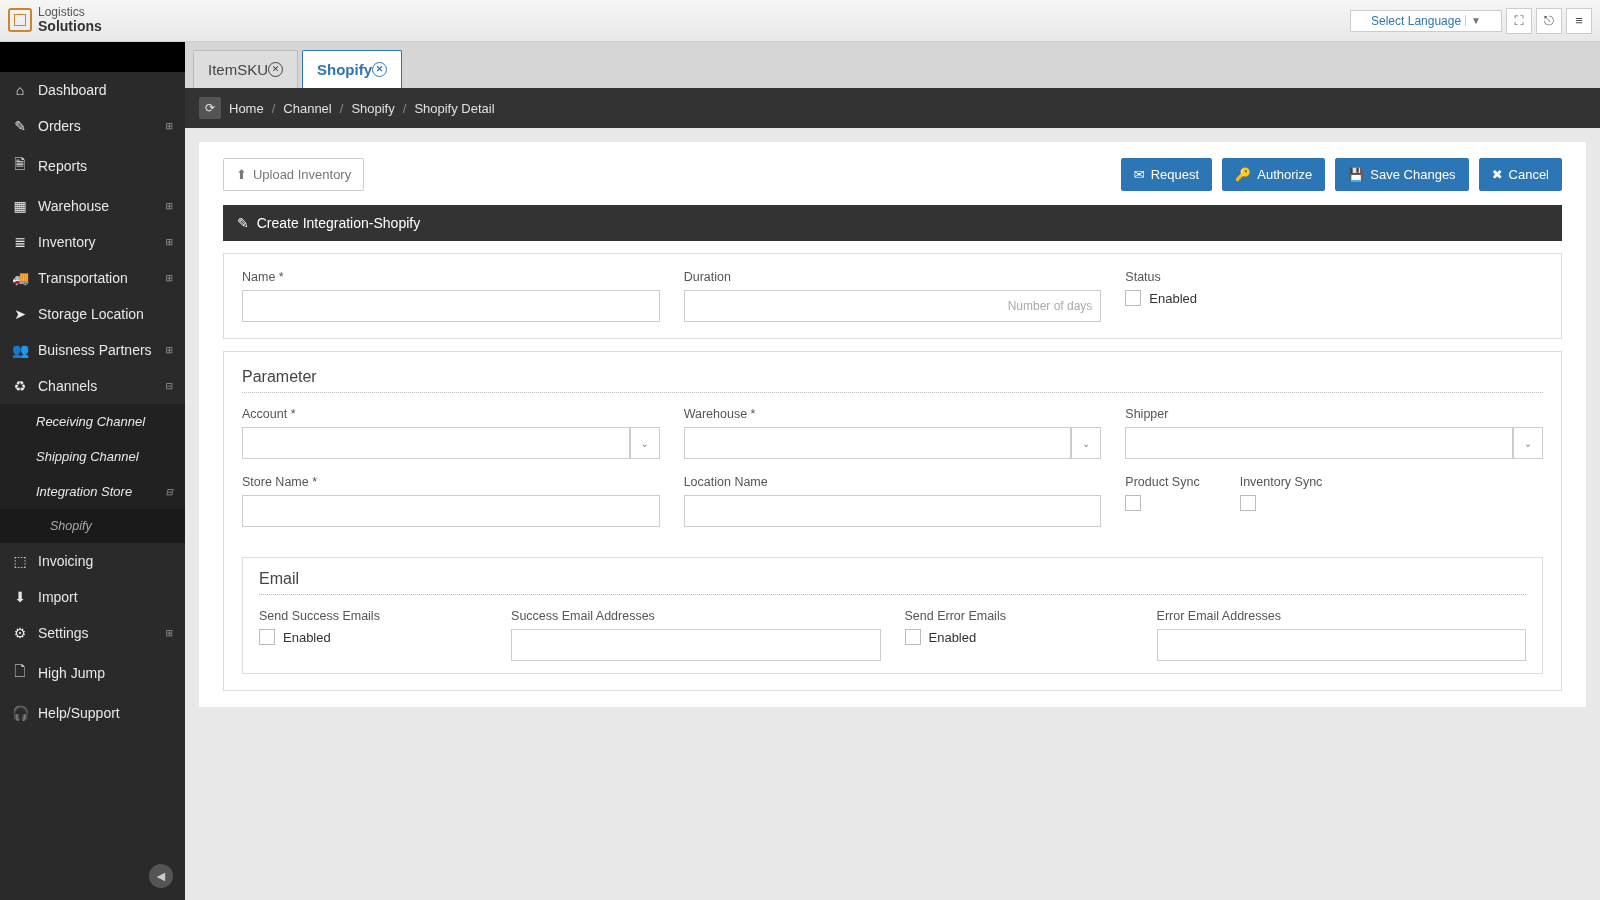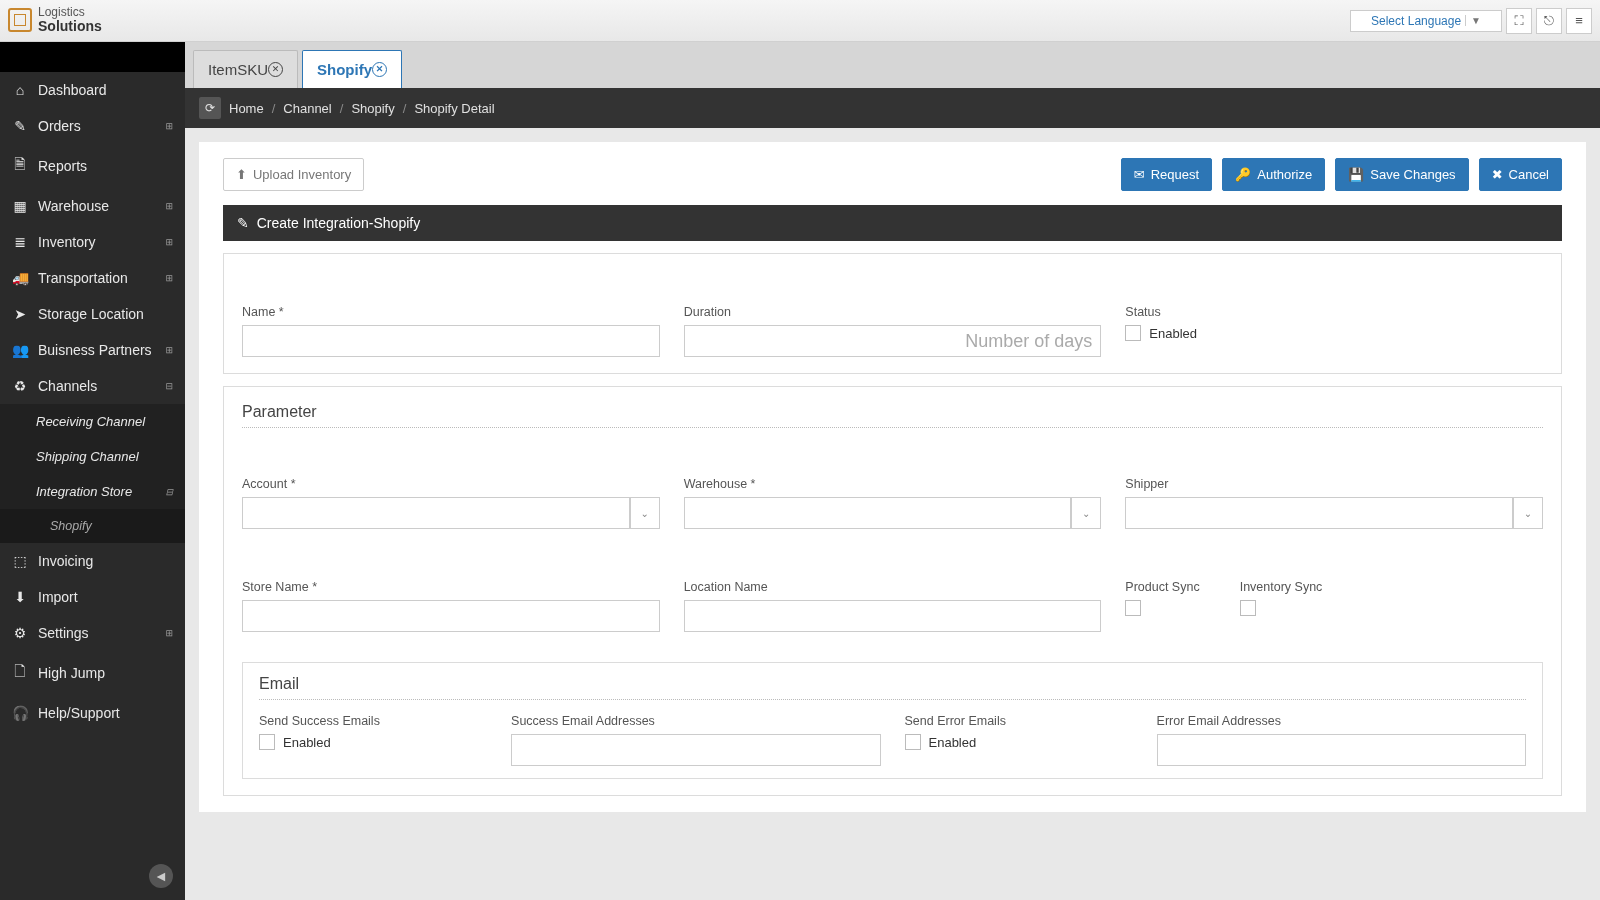--- a/index.html
+++ b/index.html
@@ -54,22 +54,22 @@
 .action-right { margin-left: auto; display: flex; gap: 10px; }
 .btn-blue { background: #2d76b5; border-color: #2d76b5; color: #fff; }
 
 .panel-head { background: #333; color: #fff; padding: 10px 14px; display: flex; align-items: center; gap: 8px; font-size: 14px; }
 
 .form-panel { border: 1px solid #dcdcdc; padding: 16px 18px; margin-top: 12px; }
 .form-row { display: flex; gap: 24px; margin-bottom: 16px; }
 .form-row:last-child { margin-bottom: 0; }
 .field { flex: 1; }
 .field.third { flex: 0 0 calc(33.333% - 16px); }
-.field label { display: block; font-size: 12.5px; color: #555; margin-bottom: 6px; margin-top: 35px; }
-.field input[type="text"] { width: 100%; height: 32px; border: 1px solid #ccc; padding: 0 8px; font-size: 18px; }
+.field label { display: block; font-size: 12.5px; color: #555; margin-bottom: 6px; }
+.field input[type="text"] { width: 100%; height: 32px; border: 1px solid #ccc; padding: 0 8px; font-size: 12px; }
 .field input[type="text"]::placeholder { color: #aaa; text-align: right; }
 .combo { display: flex; }
 .combo input { flex: 1; border-right: none; }
 .combo .caret { width: 30px; height: 32px; border: 1px solid #ccc; display: flex; align-items: center; justify-content: center; color: #888; font-size: 10px; cursor: pointer; background: #fff; }
 .cb-row { display: flex; align-items: center; gap: 8px; margin-top: 2px; }
 .cb { width: 16px; height: 16px; border: 1px solid #bbb; cursor: pointer; background: #fff; }
 
 .sec-title { font-size: 16px; color: #444; margin-bottom: 6px; }
 .sec-divider { border-bottom: 1px dotted #bbb; margin-bottom: 14px; }
 

